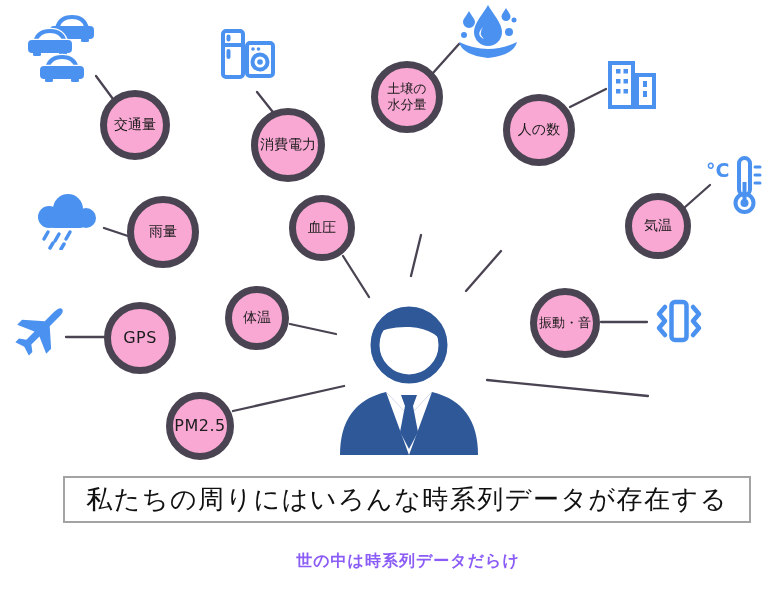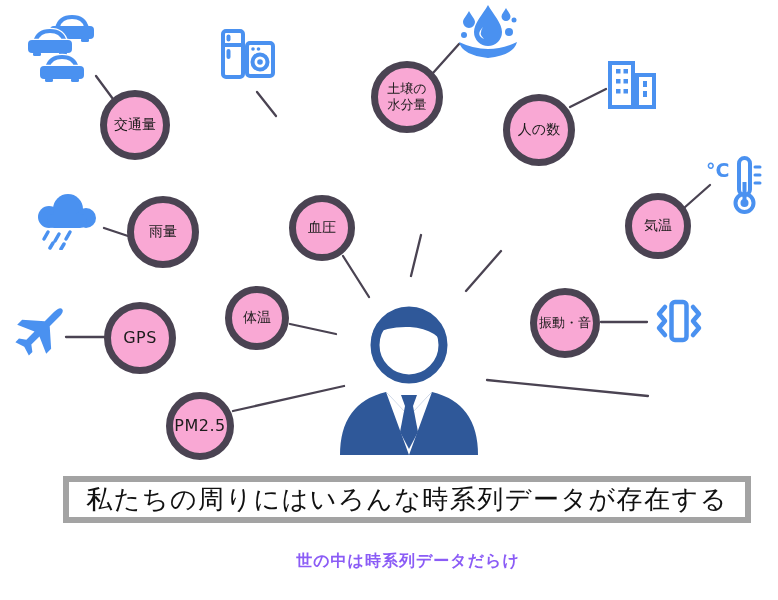--- a/index.html
+++ b/index.html
@@ -10,21 +10,21 @@
   .icon{position:absolute;}
   .icon svg{display:block;width:100%;height:100%;}
   .node{position:absolute;box-sizing:border-box;border:7px solid #4a4352;border-radius:50%;
         background:#f9a8d4;display:flex;flex-direction:column;align-items:center;justify-content:center;
         text-align:center;color:#1c1c1c;font-weight:500;font-size:14px;line-height:1.25;z-index:2;}
   .node.small{font-size:13px;}
   .node.latin{font-size:16px;letter-spacing:0.5px;}
   .person{position:absolute;left:334px;top:303px;width:150px;height:152px;z-index:1;}
   .person svg{display:block;width:100%;height:100%;}
   .banner{position:absolute;left:63px;top:476px;width:688px;height:47px;box-sizing:border-box;
-          border:6px solid #a3a3a3;background:#fff;display:flex;align-items:center;justify-content:center;
+          border:2px solid #a3a3a3;background:#fff;display:flex;align-items:center;justify-content:center;
           font-size:26px;font-weight:500;letter-spacing:1.5px;color:#111;z-index:3;}
   .caption{position:absolute;left:38px;top:551px;width:740px;text-align:center;
            font-size:16px;font-weight:600;letter-spacing:1px;color:#8b5cf6;z-index:3;}
 </style>
 </head>
 <body>
 
 <div class="canvas">
 
   <svg class="connectors">
@@ -171,20 +171,23 @@
         <rect x="21.5" y="6" width="15" height="38" rx="3.5"></rect>
         <path d="M15 11 l-6 7 6 7 -6 7 6 7"></path>
         <path d="M43 11 l6 7 -6 7 6 7 -6 7"></path>
       </g>
     </svg>
   </div>
 
   <div class="node" style="left:100px;top:90px;width:70px;height:70px;">
     <span>交通量</span>
   </div>
+  <div class="node" style="left:251px;top:108px;width:74px;height:74px;">
+    <span>消費電力</span>
+  </div>
   <div class="node small" style="left:371px;top:61px;width:72px;height:72px;">
     <span>土壌の</span>
     <span>水分量</span>
   </div>
   <div class="node" style="left:503px;top:94px;width:72px;height:72px;text-align:right;">
     <span>人の数</span>
   </div>
   <div class="node" style="left:127px;top:196px;width:72px;height:72px;">
     <span>雨量</span>
   </div>

